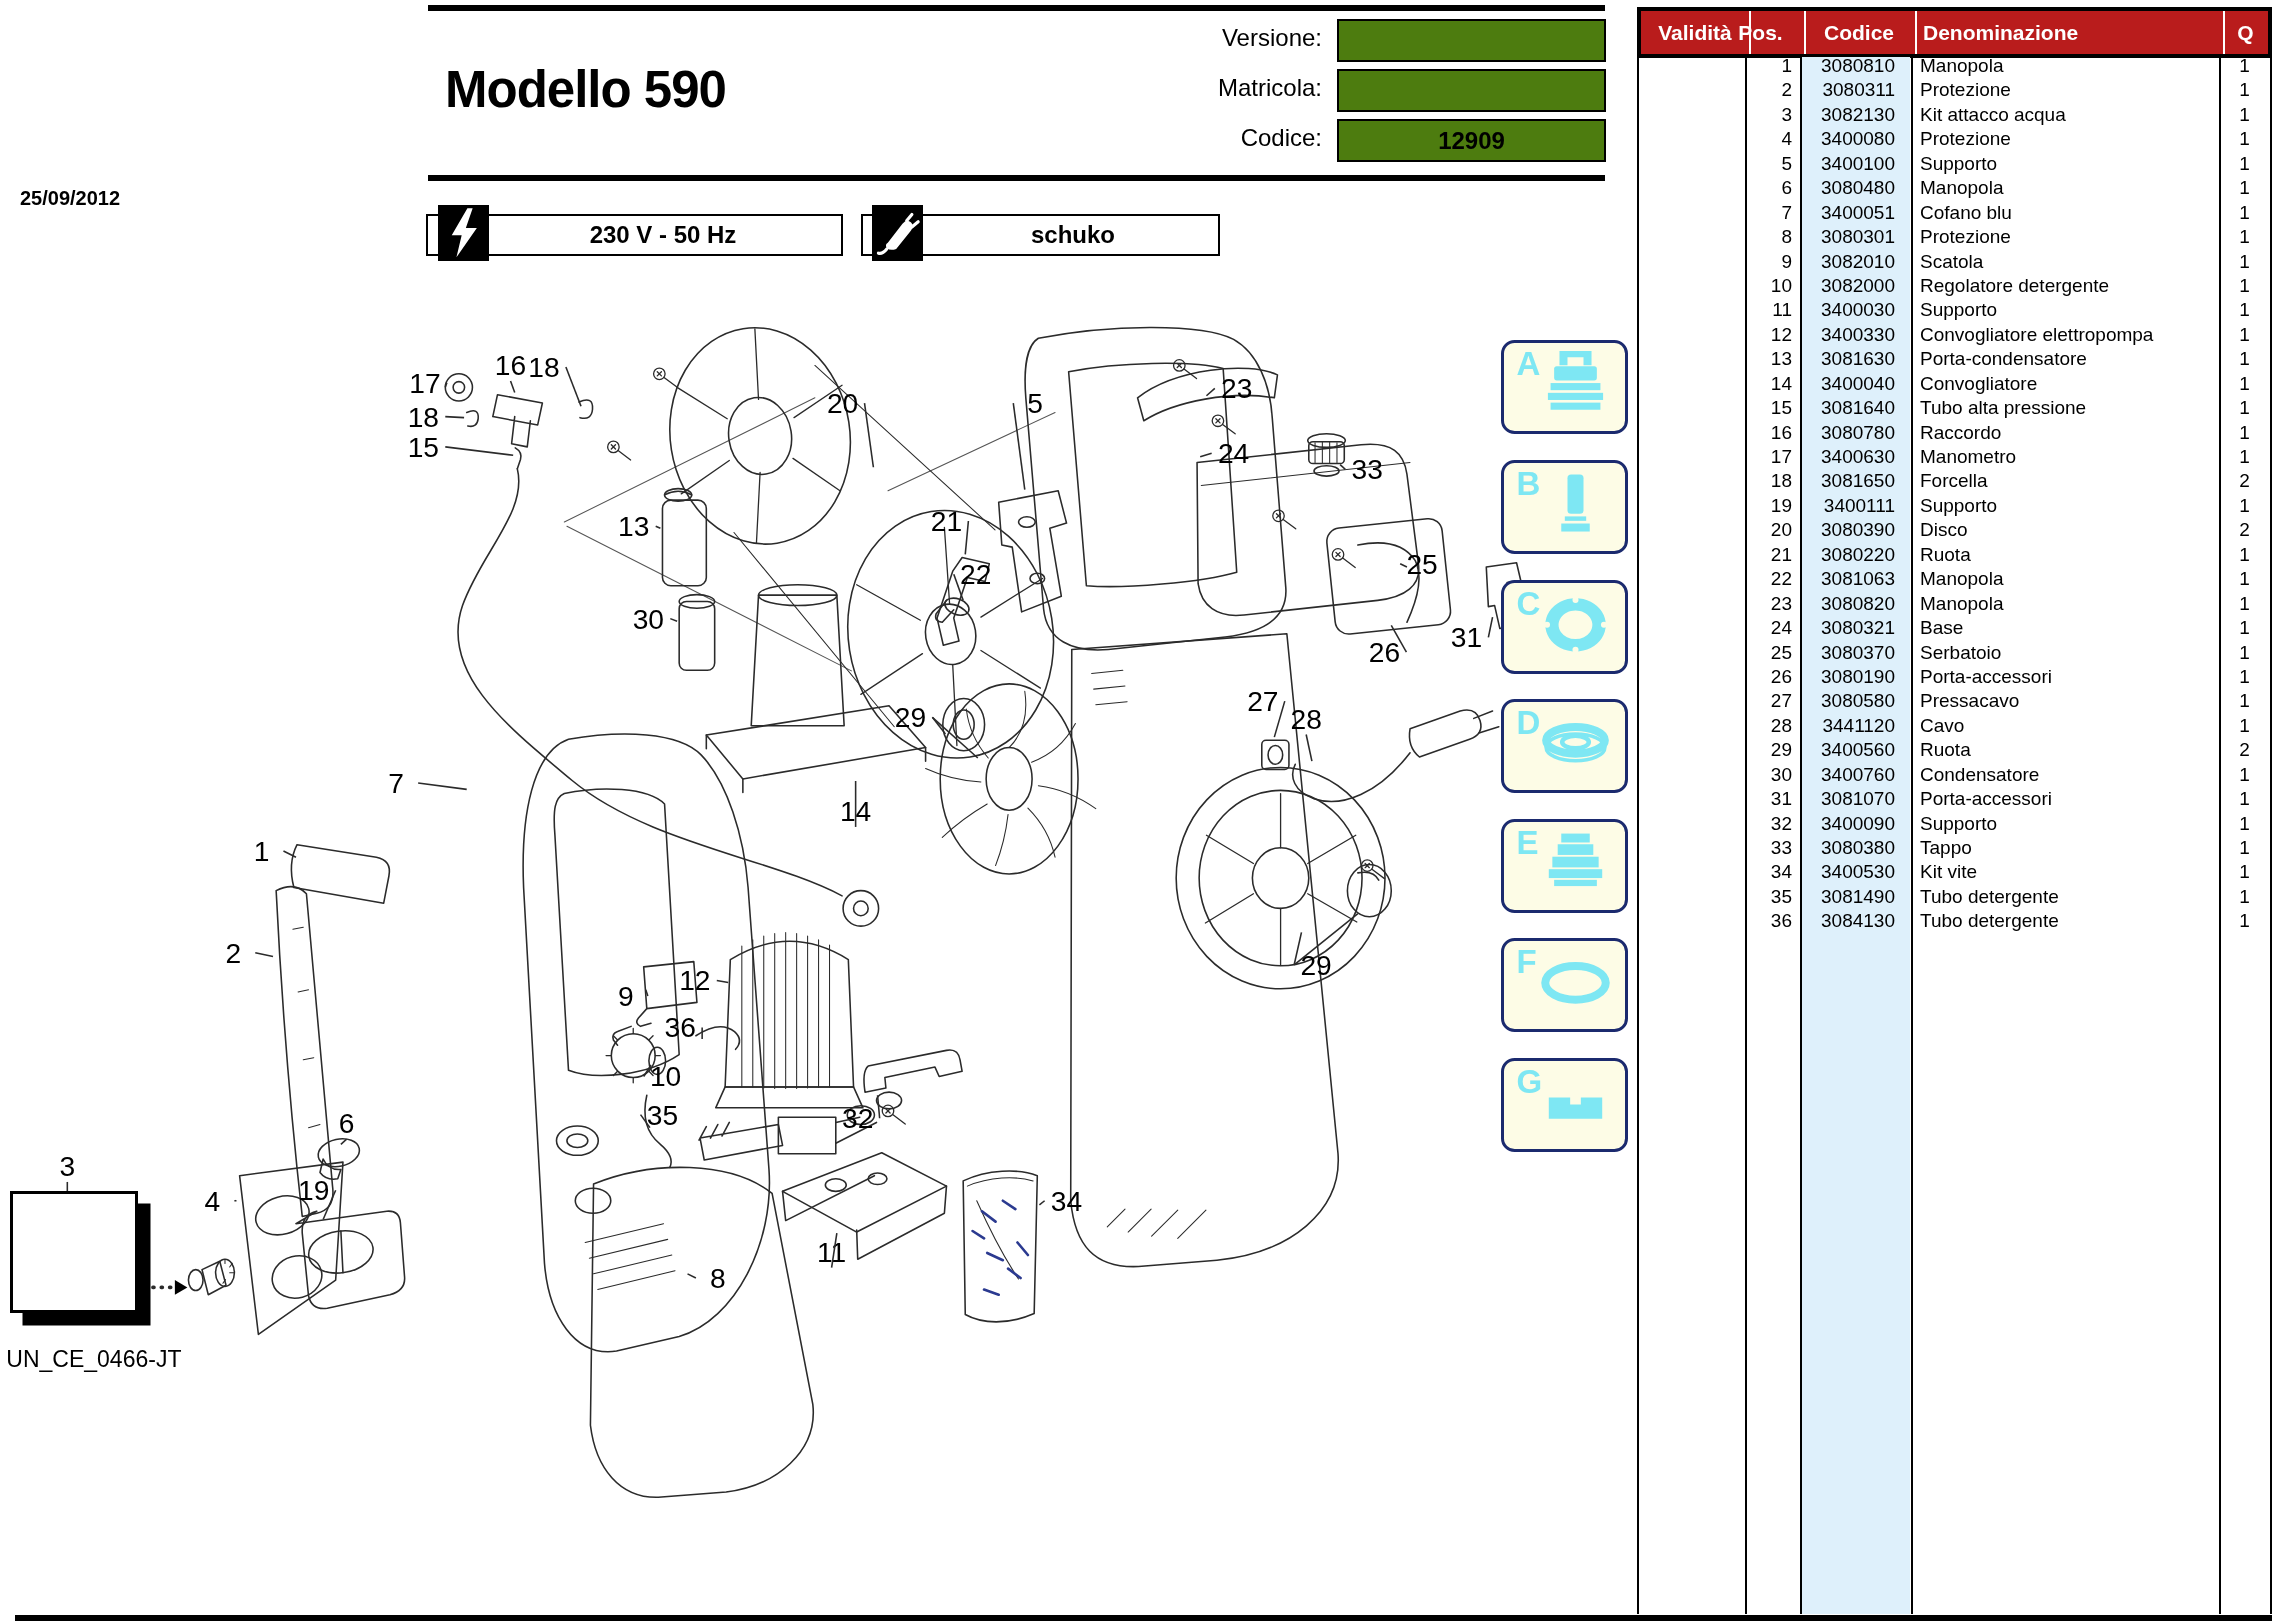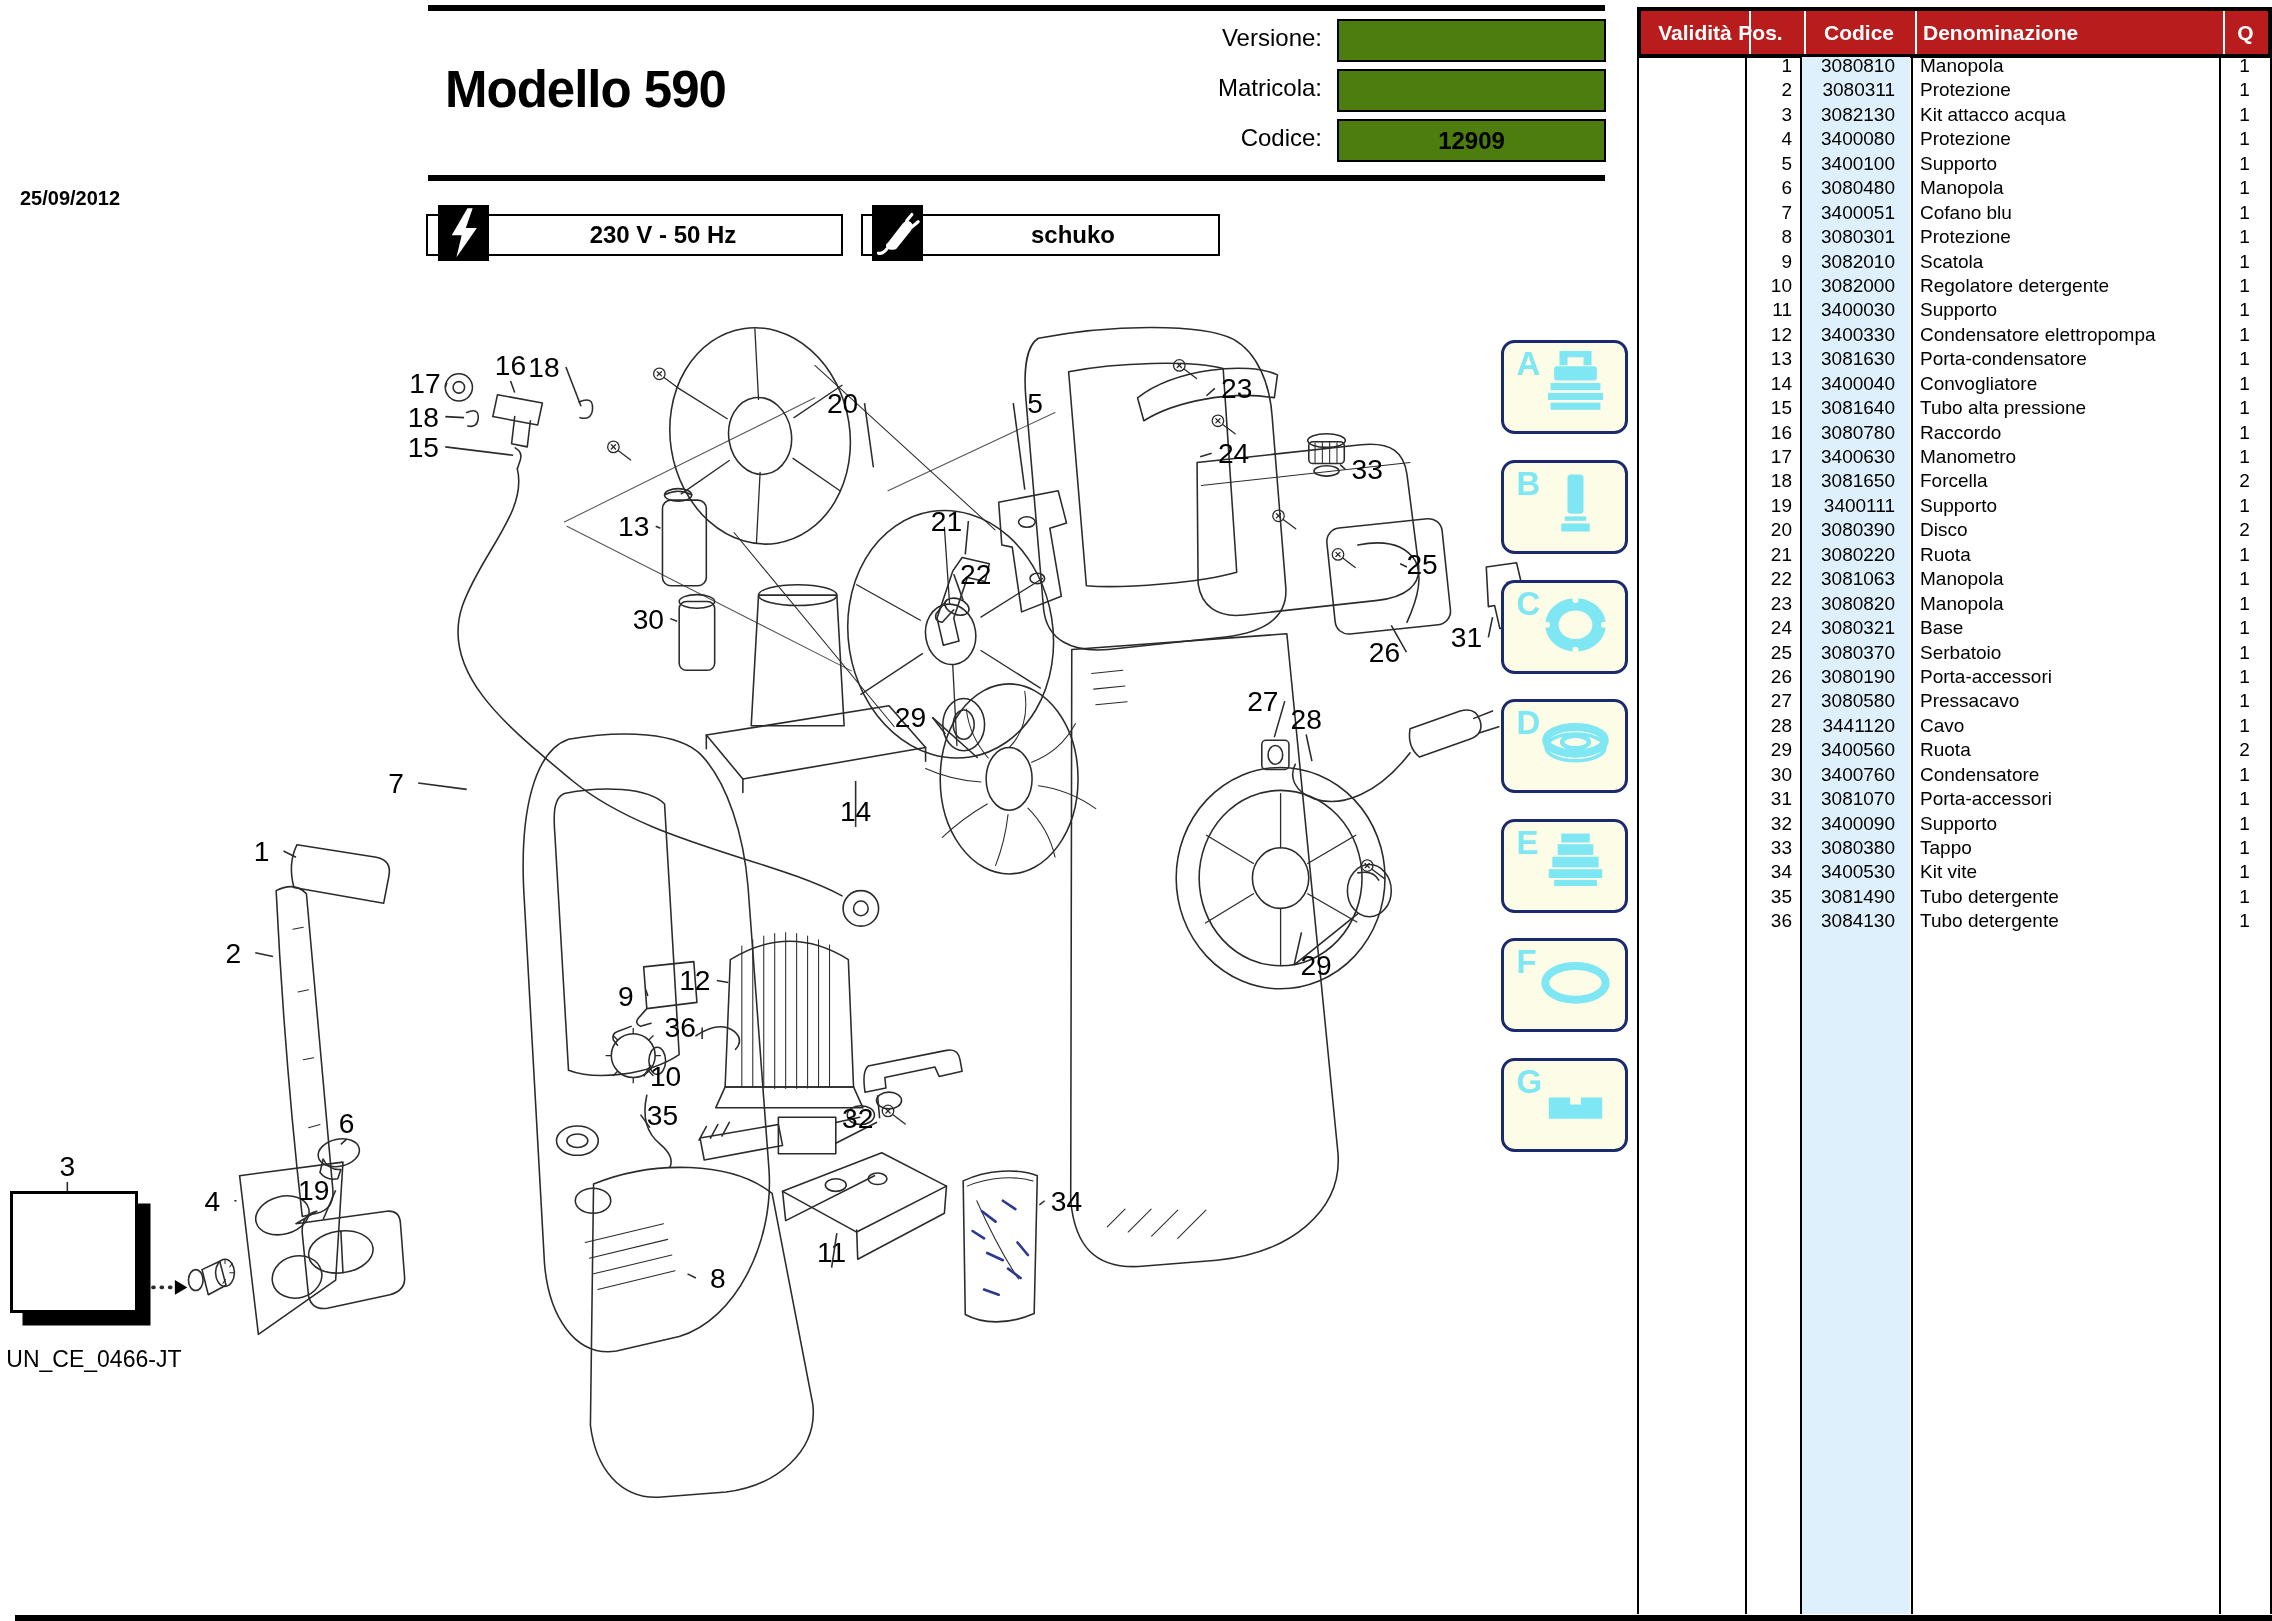--- a/index.html
+++ b/index.html
@@ -481,21 +481,21 @@
         </div>
         <div class="row" style="top: 244px;">
           <span class="cell cpos">11</span>
           <span class="cell ccod">3400030</span>
           <span class="cell cden">Supporto</span>
           <span class="cell cq">1</span>
         </div>
         <div class="row" style="top: 269px;">
           <span class="cell cpos">12</span>
           <span class="cell ccod">3400330</span>
-          <span class="cell cden">Condensatore elettropompa</span>
+          <span class="cell cden">Convogliatore elettropompa</span>
           <span class="cell cq">1</span>
         </div>
         <div class="row" style="top: 293px;">
           <span class="cell cpos">13</span>
           <span class="cell ccod">3081630</span>
           <span class="cell cden">Porta-condensatore</span>
           <span class="cell cq">1</span>
         </div>
         <div class="row" style="top: 318px;">
           <span class="cell cpos">14</span>

